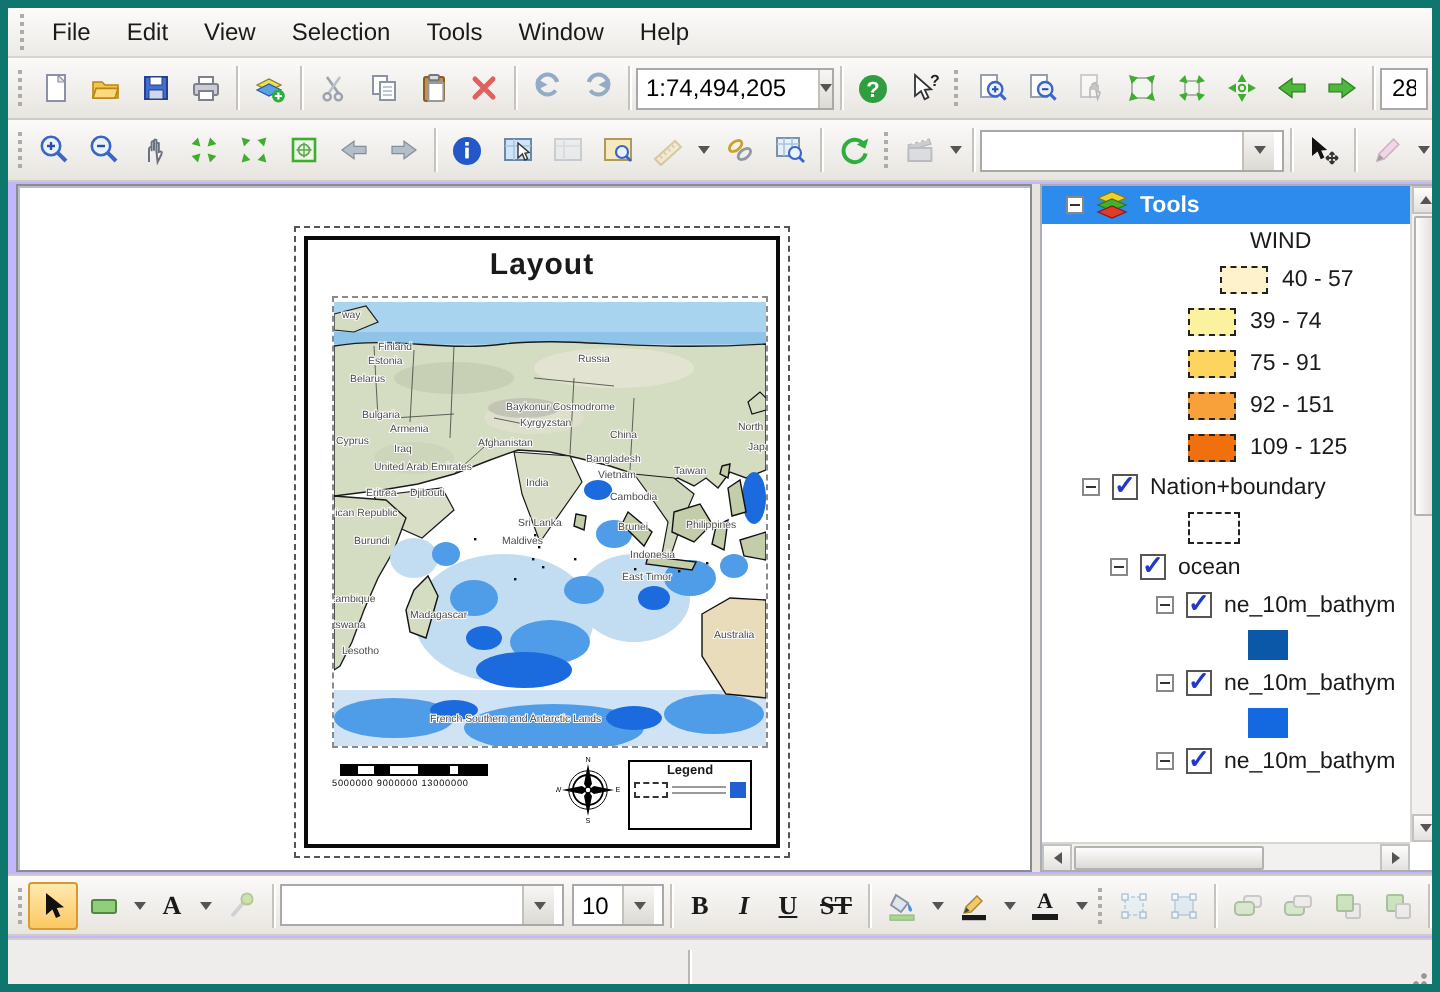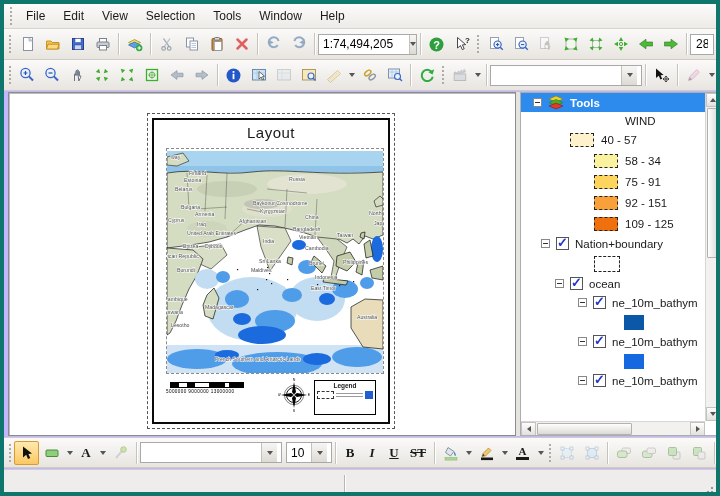--- a/index.html
+++ b/index.html
@@ -27,21 +27,21 @@
   .combo input{border:0;outline:0;height:17px;font-family:"Liberation Sans",sans-serif;font-size:12px;padding:0 4px;background:transparent;}
   .combo-btn{width:16px;height:19px;display:flex;align-items:center;justify-content:center;background:linear-gradient(#f7f6f4,#dddad4);border-left:1px solid #c4c1bb;}
   .pctbox{height:21px;width:46px;background:#fff;border:1px solid #a9a9a9;}
   .pctbox input{width:100%;border:0;outline:0;font-size:12px;padding:2px 5px;font-family:"Liberation Sans",sans-serif;}
 
   
   #canvas{position:absolute;left:4px;top:88px;width:508px;height:344px;background:#fff;
           border:1px solid #898d92;box-shadow:inset 1px 1px 0 #b9bcc0;overflow:hidden;}
   #page{position:absolute;left:138px;top:20px;width:248px;height:316px;border:1px dashed #555;background:#fff;}
   #pageframe{position:absolute;inset:4px;border:2px solid #0a0a0a;background:#fff;}
-  #pagetitle{position:absolute;top:4px;left:0;width:100%;text-align:center;font-size:15px;font-weight:normal;letter-spacing:.5px;}
+  #pagetitle{position:absolute;top:4px;left:0;width:100%;text-align:center;font-size:15px;font-weight:bold;letter-spacing:.5px;}
   #mapframe{position:absolute;left:12px;top:28px;width:218px;height:226px;border:1px dashed #8a8a8a;background:#fff;overflow:hidden;}
   #mapsvg{display:block;}
   .mlbl{font-size:5.2px;fill:#4b4b4b;stroke:#ffffff;stroke-width:1px;paint-order:stroke;font-family:"Liberation Sans",sans-serif;}
 
   #scalebar{position:absolute;left:12px;top:262px;width:106px;}
   #sbar{display:flex;height:6px;border:1px solid #000;width:74px;margin-left:4px;}
   #sbar span{height:100%;}
   #sbarlabels{font-size:4.6px;letter-spacing:.4px;white-space:nowrap;overflow:hidden;width:104px;color:#000;margin-top:1px;}
   #compass{position:absolute;left:124px;top:258px;}
   .cmp-letter{font-size:3.6px;fill:#000;font-family:"Liberation Sans",sans-serif;}
@@ -600,27 +600,27 @@
                 <path d="M1,7.5 L8,4.5 L15,7.5 L8,10.5 Z" fill="#46b02e" stroke="#2a7a1a" stroke-width=".6"></path>
                 <path d="M1,11 L8,8 L15,11 L8,14 Z" fill="#e03a2a" stroke="#8a1a10" stroke-width=".6"></path>
               </svg>
             </span>
           <span class="tlabel">Tools</span>
         </div>
         <div class="trow" style="padding-left:104px;height:17px;">
           <span class="tlabel">WIND</span>
         </div>
         <div>
-            <div class="trow" style="padding-left: 49px; height: 21px;">
+            <div class="trow" style="padding-left: 89px; height: 21px;">
               <span class="classswatch" style="background: rgb(253, 242, 204);"></span>
               <span class="tlabel">40 - 57</span>
             </div>
             <div class="trow" style="padding-left: 73px; height: 21px;">
               <span class="classswatch" style="background: rgb(251, 242, 160);"></span>
-              <span class="tlabel">58 - 34</span>
+              <span class="tlabel">39 - 74</span>
             </div>
             <div class="trow" style="padding-left: 73px; height: 21px;">
               <span class="classswatch" style="background: rgb(252, 212, 94);"></span>
               <span class="tlabel">75 - 91</span>
             </div>
             <div class="trow" style="padding-left: 73px; height: 21px;">
               <span class="classswatch" style="background: rgb(248, 161, 59);"></span>
               <span class="tlabel">92 - 151</span>
             </div>
             <div class="trow" style="padding-left: 73px; height: 21px;">

